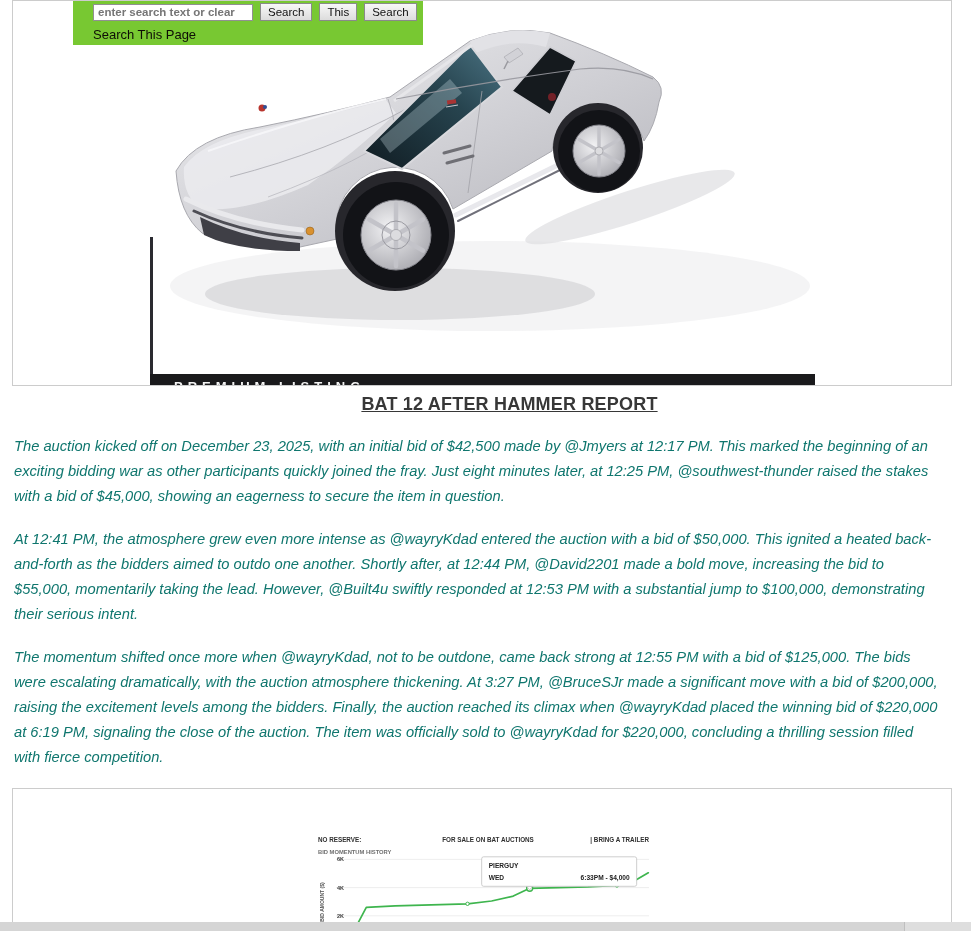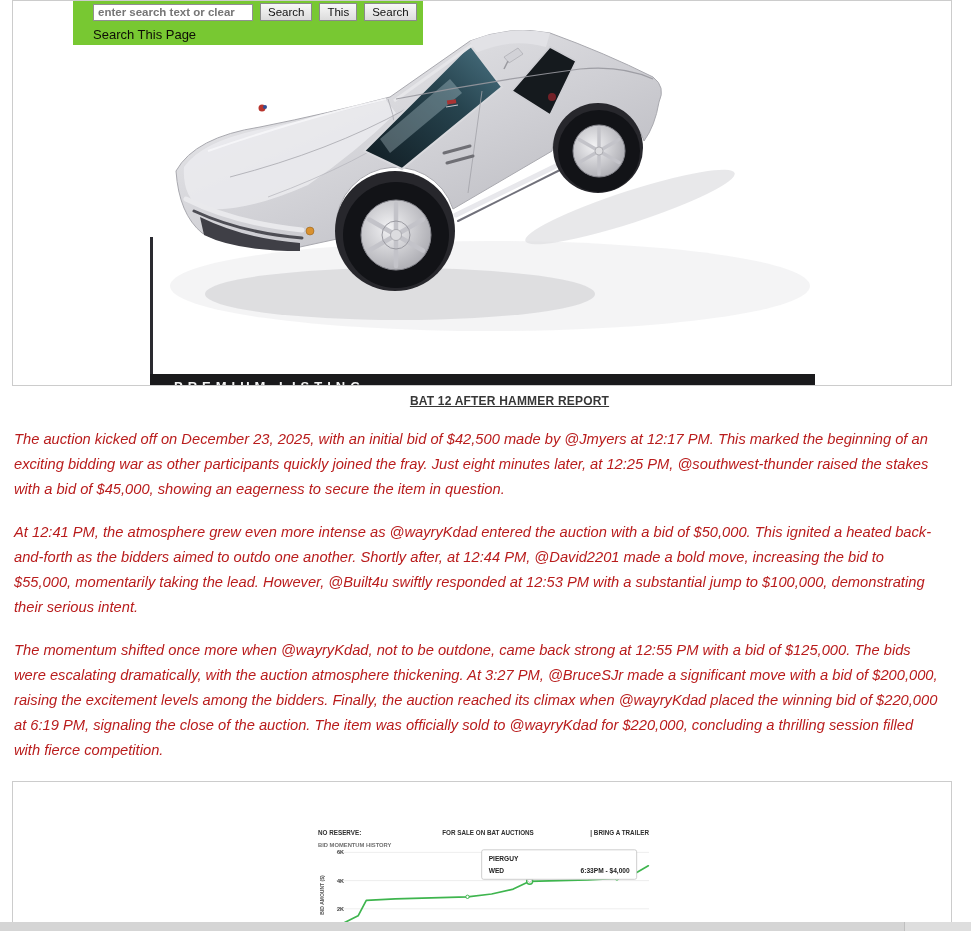--- a/index.html
+++ b/index.html
@@ -43,26 +43,26 @@
   .search-row button {
     height:18px; padding:0 7px; font-size:11.5px; color:#111;
     font-family:"Liberation Sans", sans-serif;
     border:1px solid #8a8a8a; border-radius:0;
     background:linear-gradient(#f8f8f8,#dcdcdc); cursor:pointer;
   }
   .search-caption { margin-top:6px; font-size:13px; font-weight:normal; color:#0e0e06; }
 
   
   .report-title {
-    margin-top:8px; text-align:center; font-size:12px; font-weight:bold;
+    margin-top:8px; text-align:center; font-size:18px; font-weight:bold;
     color:#373737; text-decoration:underline; letter-spacing:.2px;padding-left:48px;
   }
   .report-body { margin:19px 14px 0 14px; width:928px; }
   .report-body p {
-    font-style:italic; font-size:14.7px; line-height:25px; color:#b91c1c;
+    font-style:italic; font-size:14.7px; line-height:25px; color:#0f766e;
     margin-bottom:18px; text-align:left;
   }
 
   
   .chart-box {
     position:relative; margin:4px 12px 0 12px; width:940px; height:173px;
     border:1px solid #ccc; background:#fff; overflow:hidden;
   }
   .chart-wrap { position:absolute; left:305px; top:41px; width:332px; height:126px; }
   .chart-wrap svg { display:block; overflow:visible; }

